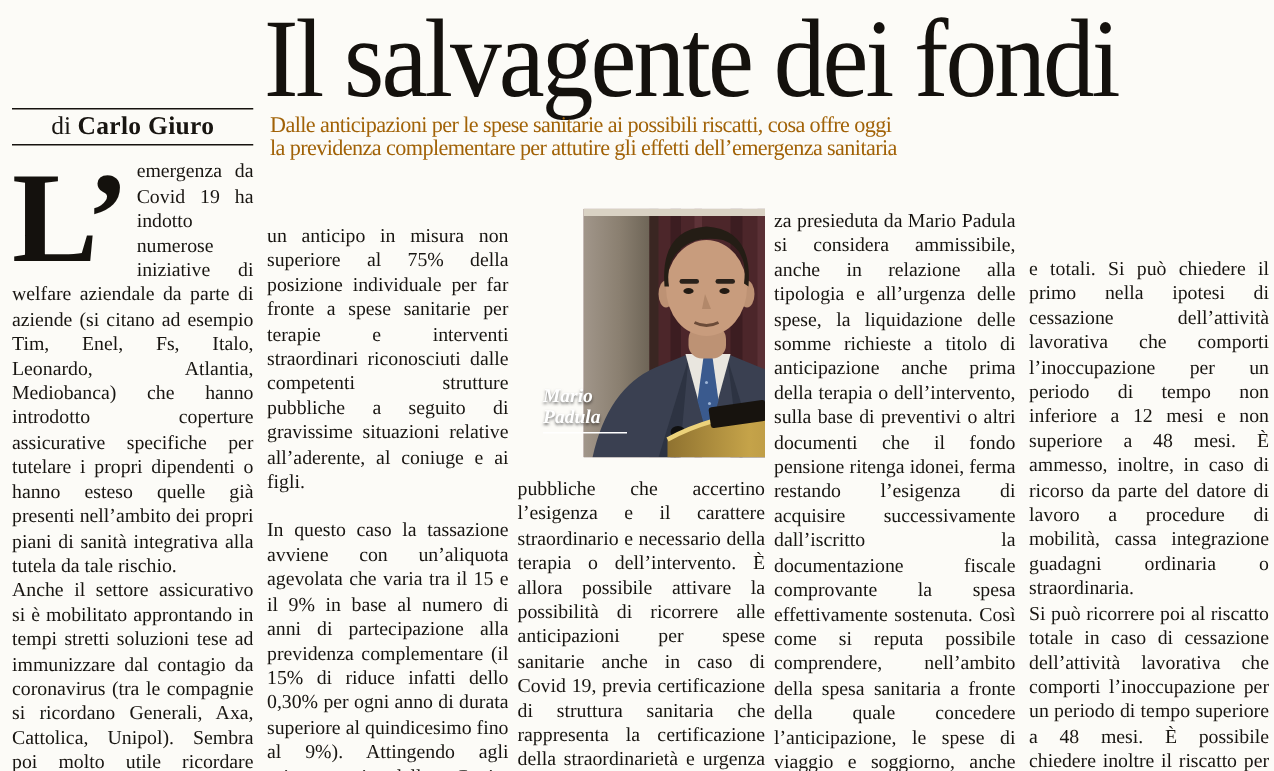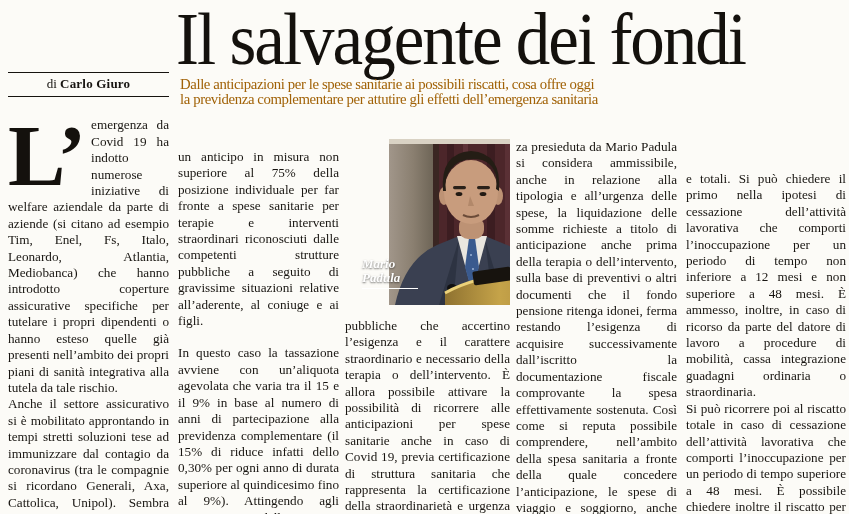--- a/index.html
+++ b/index.html
@@ -25,22 +25,22 @@
   .col p{margin:0;}
   .col p.gap{margin-top:16px;}
   #col1{left:8px;top:72px;width:161px;height:442px;}
   #col2{left:178px;top:139px;width:161px;height:375px;margin-top:10px;}
   #col3{left:345px;top:139px;width:165px;height:375px;}
   #col4{left:516px;top:139px;width:161px;height:375px;}
   #col5{left:686px;top:139px;width:160px;height:375px;margin-top:32px;}
   
   .byline{
     border-top:1.5px solid #16130f;border-bottom:1.5px solid #16130f;
-    text-align:center;padding:3px 0 4px;margin-bottom:20px;
-    font-size:13px;
+    text-align:center;padding:3px 0 4px;margin-bottom:9px;
+    font-size:17px;
   }
   .byline b{letter-spacing:.2px;}
   
   .dropcap{
     float:left;font-size:86px;line-height:66px;font-weight:700;
     padding:6px 5px 0 0;color:#14110d;
   }
   .lead b{font-weight:400;}
   
   .photo{position:relative;width:165px;height:166px;margin-bottom:13px;overflow:hidden;padding-left:44px;}

